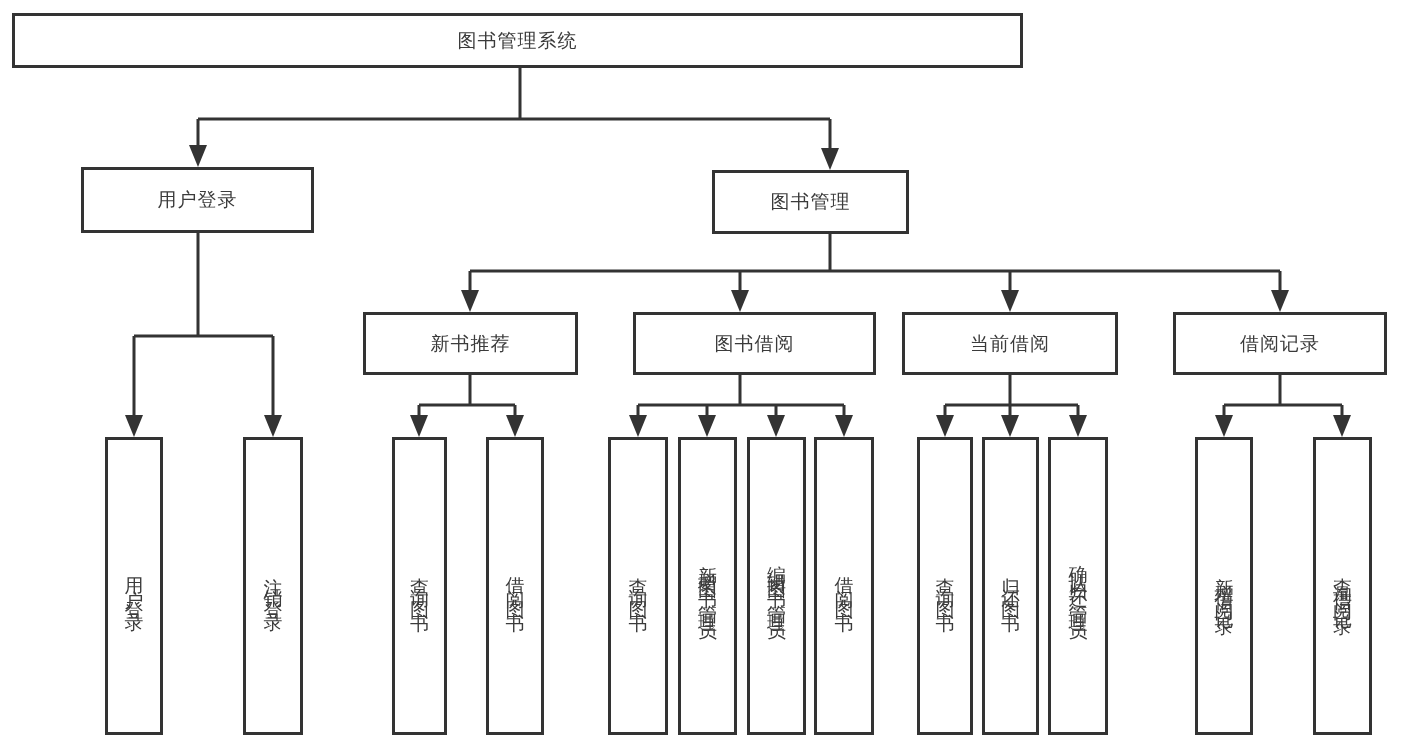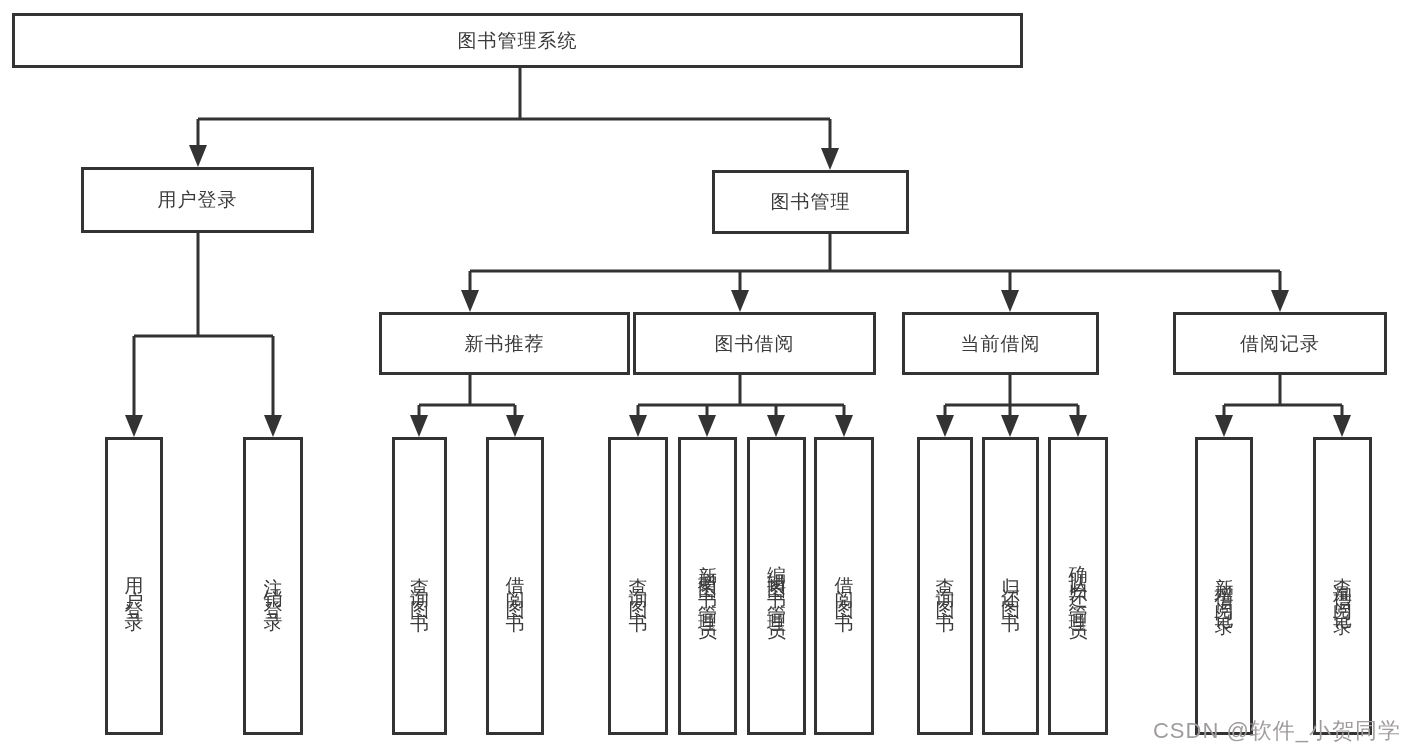--- a/index.html
+++ b/index.html
@@ -87,38 +87,37 @@
       <polygon points="1215,415 1233,415 1224,437"></polygon>
       <polygon points="1333,415 1351,415 1342,437"></polygon>
     </g>
   </svg>
 
   <div class="node" style="left:12px; top:13px; width:1011px; height:55px;">图书管理系统</div>
 
   <div class="node" style="left:81px; top:167px; width:233px; height:66px;">用户登录</div>
   <div class="node" style="left:712px; top:170px; width:197px; height:64px;">图书管理</div>
 
-  <div class="node" style="left:363px; top:312px; width:251px; height:63px;margin-left:16px;">新书推荐</div>
+  <div class="node" style="left:363px; top:312px; width:215px; height:63px;">新书推荐</div>
   <div class="node" style="left:633px; top:312px; width:243px; height:63px;">图书借阅</div>
-  <div class="node" style="left:902px; top:312px; width:197px; height:63px;">当前借阅</div>
+  <div class="node" style="left:902px; top:312px; width:216px; height:63px;">当前借阅</div>
   <div class="node" style="left:1173px; top:312px; width:214px; height:63px;">借阅记录</div>
 
   <div class="node v" style="left:105px; top:437px; width:58px; height:298px;">用户登录</div>
   <div class="node v" style="left:243px; top:437px; width:60px; height:298px;">注销登录</div>
 
   <div class="node v" style="left:392px; top:437px; width:55px; height:298px;">查询图书</div>
   <div class="node v" style="left:486px; top:437px; width:58px; height:298px;">借阅图书</div>
 
   <div class="node v" style="left:608px; top:437px; width:60px; height:298px;">查询图书</div>
   <div class="node v long" style="left:678px; top:437px; width:59px; height:298px;">新增图书（管理员）</div>
   <div class="node v long" style="left:747px; top:437px; width:59px; height:298px;">编辑图书（管理员）</div>
   <div class="node v" style="left:814px; top:437px; width:60px; height:298px;">借阅图书</div>
 
   <div class="node v" style="left:917px; top:437px; width:56px; height:298px;">查询图书</div>
   <div class="node v" style="left:982px; top:437px; width:57px; height:298px;">归还图书</div>
   <div class="node v long" style="left:1048px; top:437px; width:60px; height:298px;">确认归还（管理员）</div>
 
   <div class="node v long" style="left:1195px; top:437px; width:58px; height:298px;">新增借阅记录</div>
   <div class="node v long" style="left:1313px; top:437px; width:59px; height:298px;">查询借阅记录</div>
 
-  <div id="watermark">CSDN @软件_小贺同学</div>
 
 </div>
 
 </body></html>

